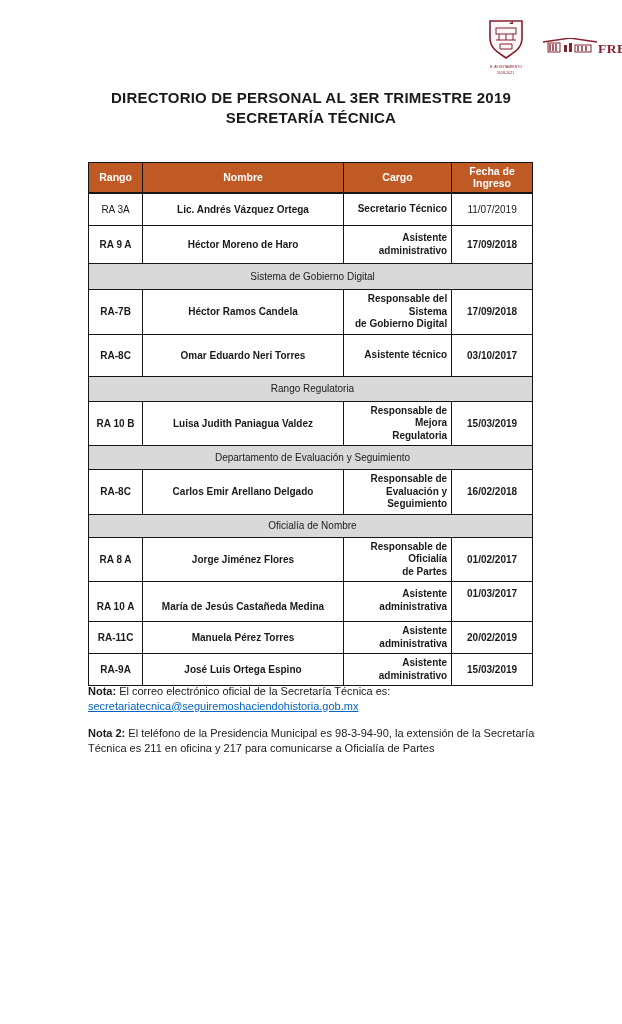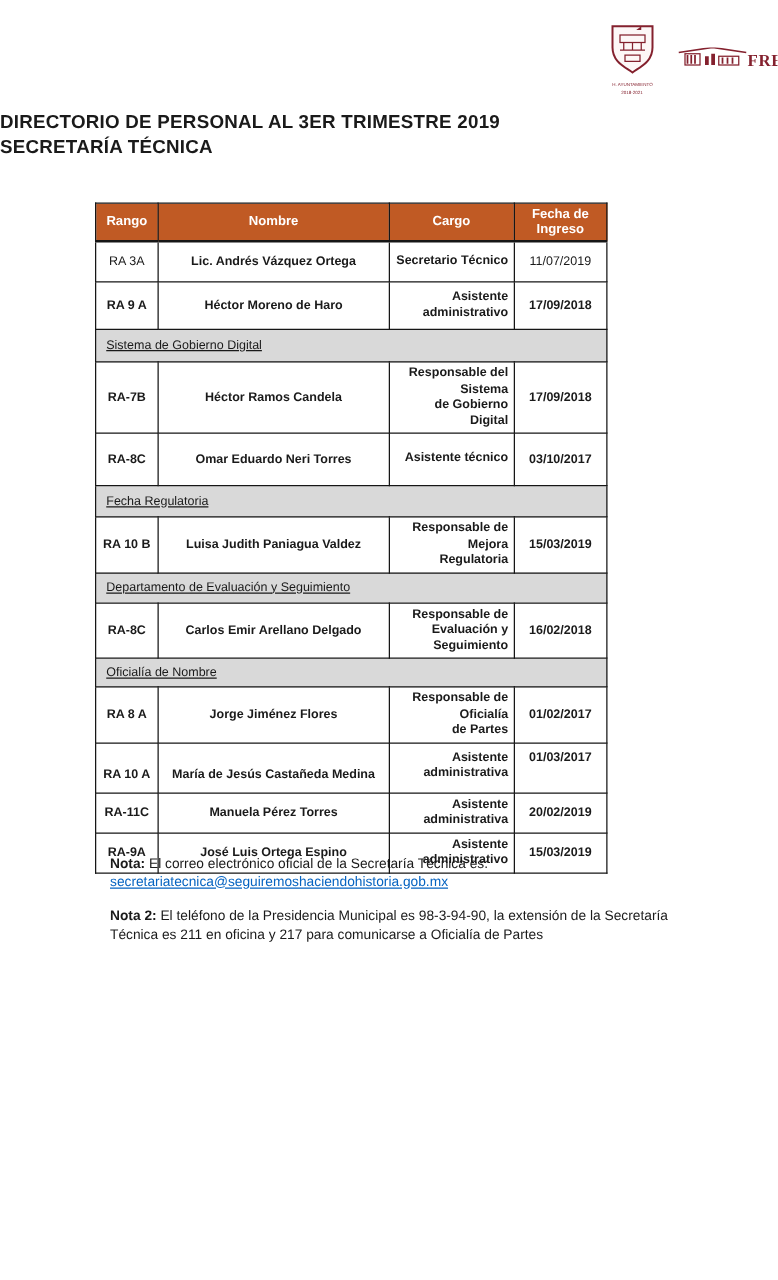--- a/index.html
+++ b/index.html
@@ -35,29 +35,30 @@
     font-size: 13.5px; font-weight: 700; letter-spacing: 0.5px;
     color: #84212E; line-height: 1;
     margin-top: 1px;
   }
   .fresnillo-tagline {
     font-size: 3.5px; color: #84212E; letter-spacing: 0.4px; line-height: 1.4;
     white-space: nowrap;
   }
   .title-block {
     padding-top: 88px;
+    text-align: center;
     font-weight: 700;
     font-size: 15px;
     line-height: 1.35;
     letter-spacing: 0.2px;
   }
   .directory-table {
     position: absolute;
-    left: 76px; top: 162px;
-    width: 410px;
+    left: 88px; top: 162px;
+    width: 445px;
     border-collapse: collapse;
     table-layout: fixed;
   }
   .directory-table col.c-rango { width: 12.2%; }
   .directory-table col.c-nombre { width: 45.2%; }
   .directory-table col.c-cargo { width: 24.4%; }
   .directory-table col.c-fecha { width: 18.2%; }
   .directory-table th, .directory-table td {
     border: 1px solid #161616;
   }
@@ -75,24 +76,23 @@
     font-weight: 700;
     text-align: center;
     vertical-align: middle;
     padding: 3px 4px;
   }
   td.cargo-cell { white-space: pre-line; line-height: 1.25; text-align: right; }
   td.w-normal { font-weight: 400; }
   td.section-cell {
     background: #D9D9D9;
     font-weight: 400;
-    text-align: left;
+    text-align: center;
     padding-left: 8px;
     font-size: 10px;
-    text-decoration: underline;
   }
   tr.split-row td.rango-cell,
   tr.split-row td.nombre-cell { vertical-align: bottom; padding-bottom: 9px; }
   tr.split-row td.cargo-cell,
   tr.split-row td.fecha-cell { vertical-align: top; padding-top: 6px; }
   .notes {
     position: absolute;
     left: 88px; top: 684px;
     width: 448px;
     font-size: 11px;
@@ -183,21 +183,21 @@
 de Gobierno Digital</td>
       <td class="fecha-cell">17/09/2018</td>
     </tr>
     <tr style="height:42px">
       <td class="rango-cell">RA-8C</td>
       <td class="nombre-cell">Omar Eduardo Neri Torres</td>
       <td class="cargo-cell">Asistente técnico</td>
       <td class="fecha-cell">03/10/2017</td>
     </tr>
     <tr style="height:25px">
-      <td class="section-cell" colspan="4">Fecha Regulatoria</td>
+      <td class="section-cell" colspan="4">Rango Regulatoria</td>
     </tr>
     <tr style="height:43px">
       <td class="rango-cell">RA 10 B</td>
       <td class="nombre-cell">Luisa Judith Paniagua Valdez</td>
       <td class="cargo-cell">Responsable de Mejora
 Regulatoria</td>
       <td class="fecha-cell">15/03/2019</td>
     </tr>
     <tr style="height:24px">
       <td class="section-cell" colspan="4">Departamento de Evaluación y Seguimiento</td>

